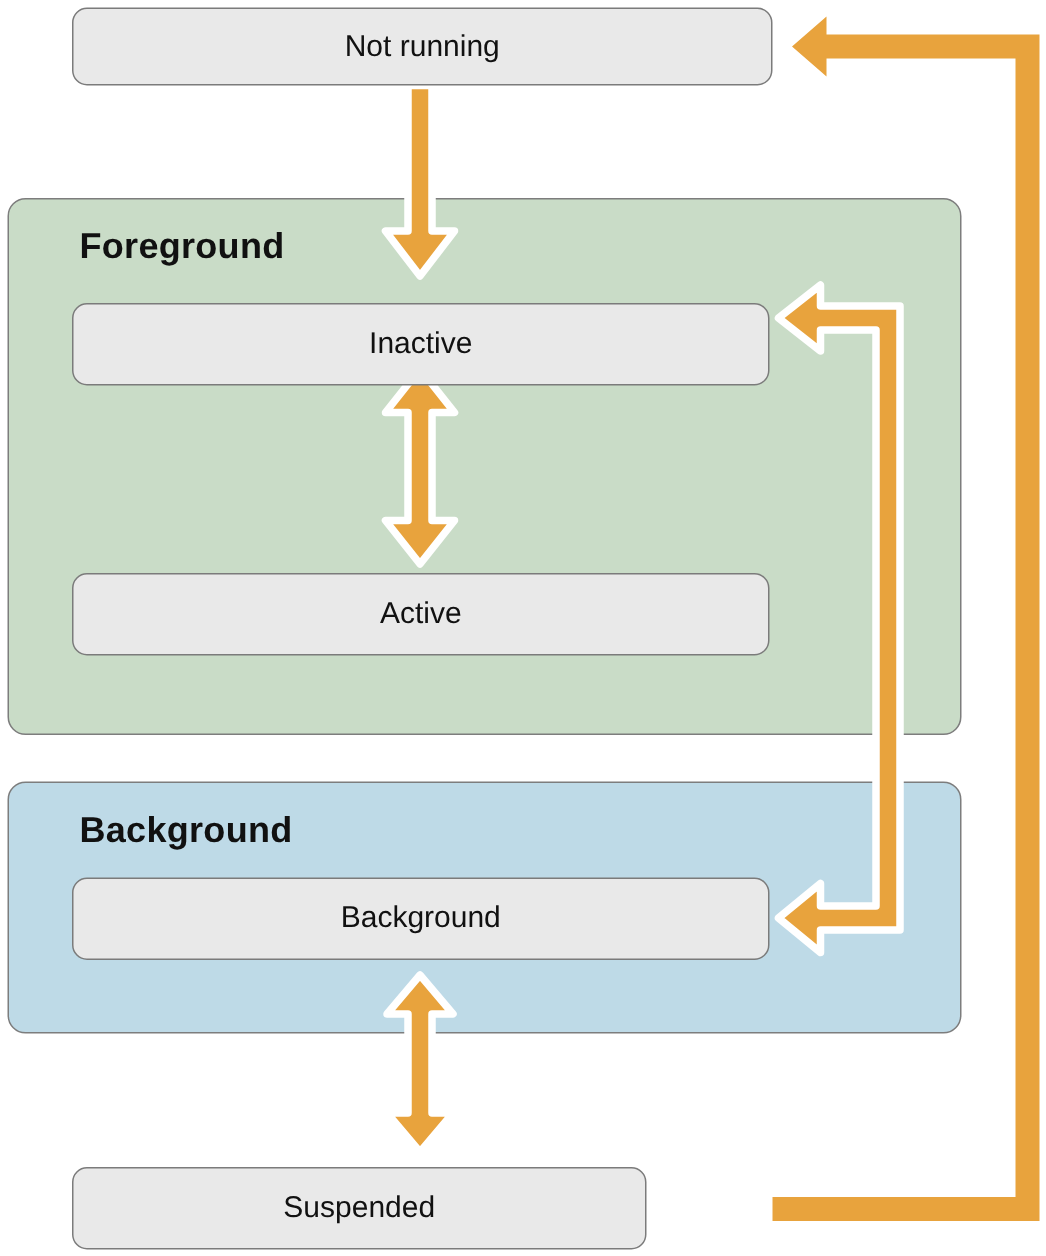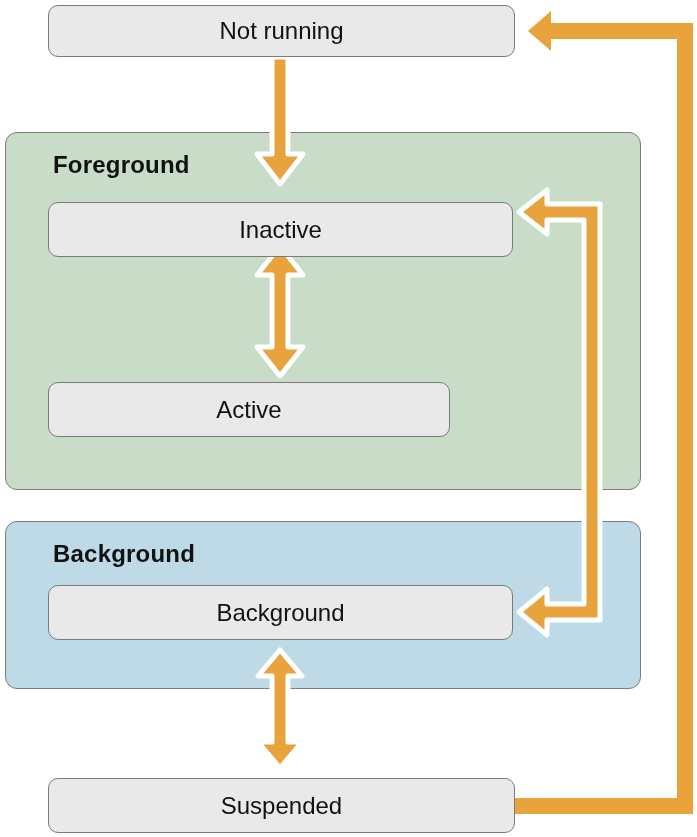--- a/index.html
+++ b/index.html
@@ -44,21 +44,21 @@
   }
   .node{
     position:absolute;
     background:var(--c-node-fill);
     border:1.5px solid var(--c-node-border);
     border-radius:10px;
     box-sizing:border-box;
     display:flex;
     align-items:center;
     justify-content:center;
-    font-size:24px;
+    font-size:20px;
     z-index:3;
   }
   .outlined{
     fill:var(--c-arrow);
     stroke:var(--c-arrow-outline);
     stroke-width:5;
     stroke-linejoin:round;
   }
   .plain{
     fill:var(--c-arrow);
@@ -92,25 +92,25 @@
   </svg>
 
   <div class="node" style="left:48px;top:5px;width:467px;height:52px;">
     <span>Not running</span>
   </div>
 
   <div class="node" style="left:48px;top:202px;width:465px;height:55px;">
     <span>Inactive</span>
   </div>
 
-  <div class="node" style="left:48px;top:382px;width:402px;height:55px;">
+  <div class="node" style="left:48px;top:382px;width:465px;height:55px;">
     <span>Active</span>
   </div>
 
   <div class="node" style="left:48px;top:585px;width:465px;height:55px;">
     <span>Background</span>
   </div>
 
-  <div class="node" style="left:48px;top:778px;width:467px;height:55px;">
+  <div class="node" style="left:48px;top:778px;width:383px;height:55px;">
     <span>Suspended</span>
   </div>
 
 </div>
 
 </body></html>

